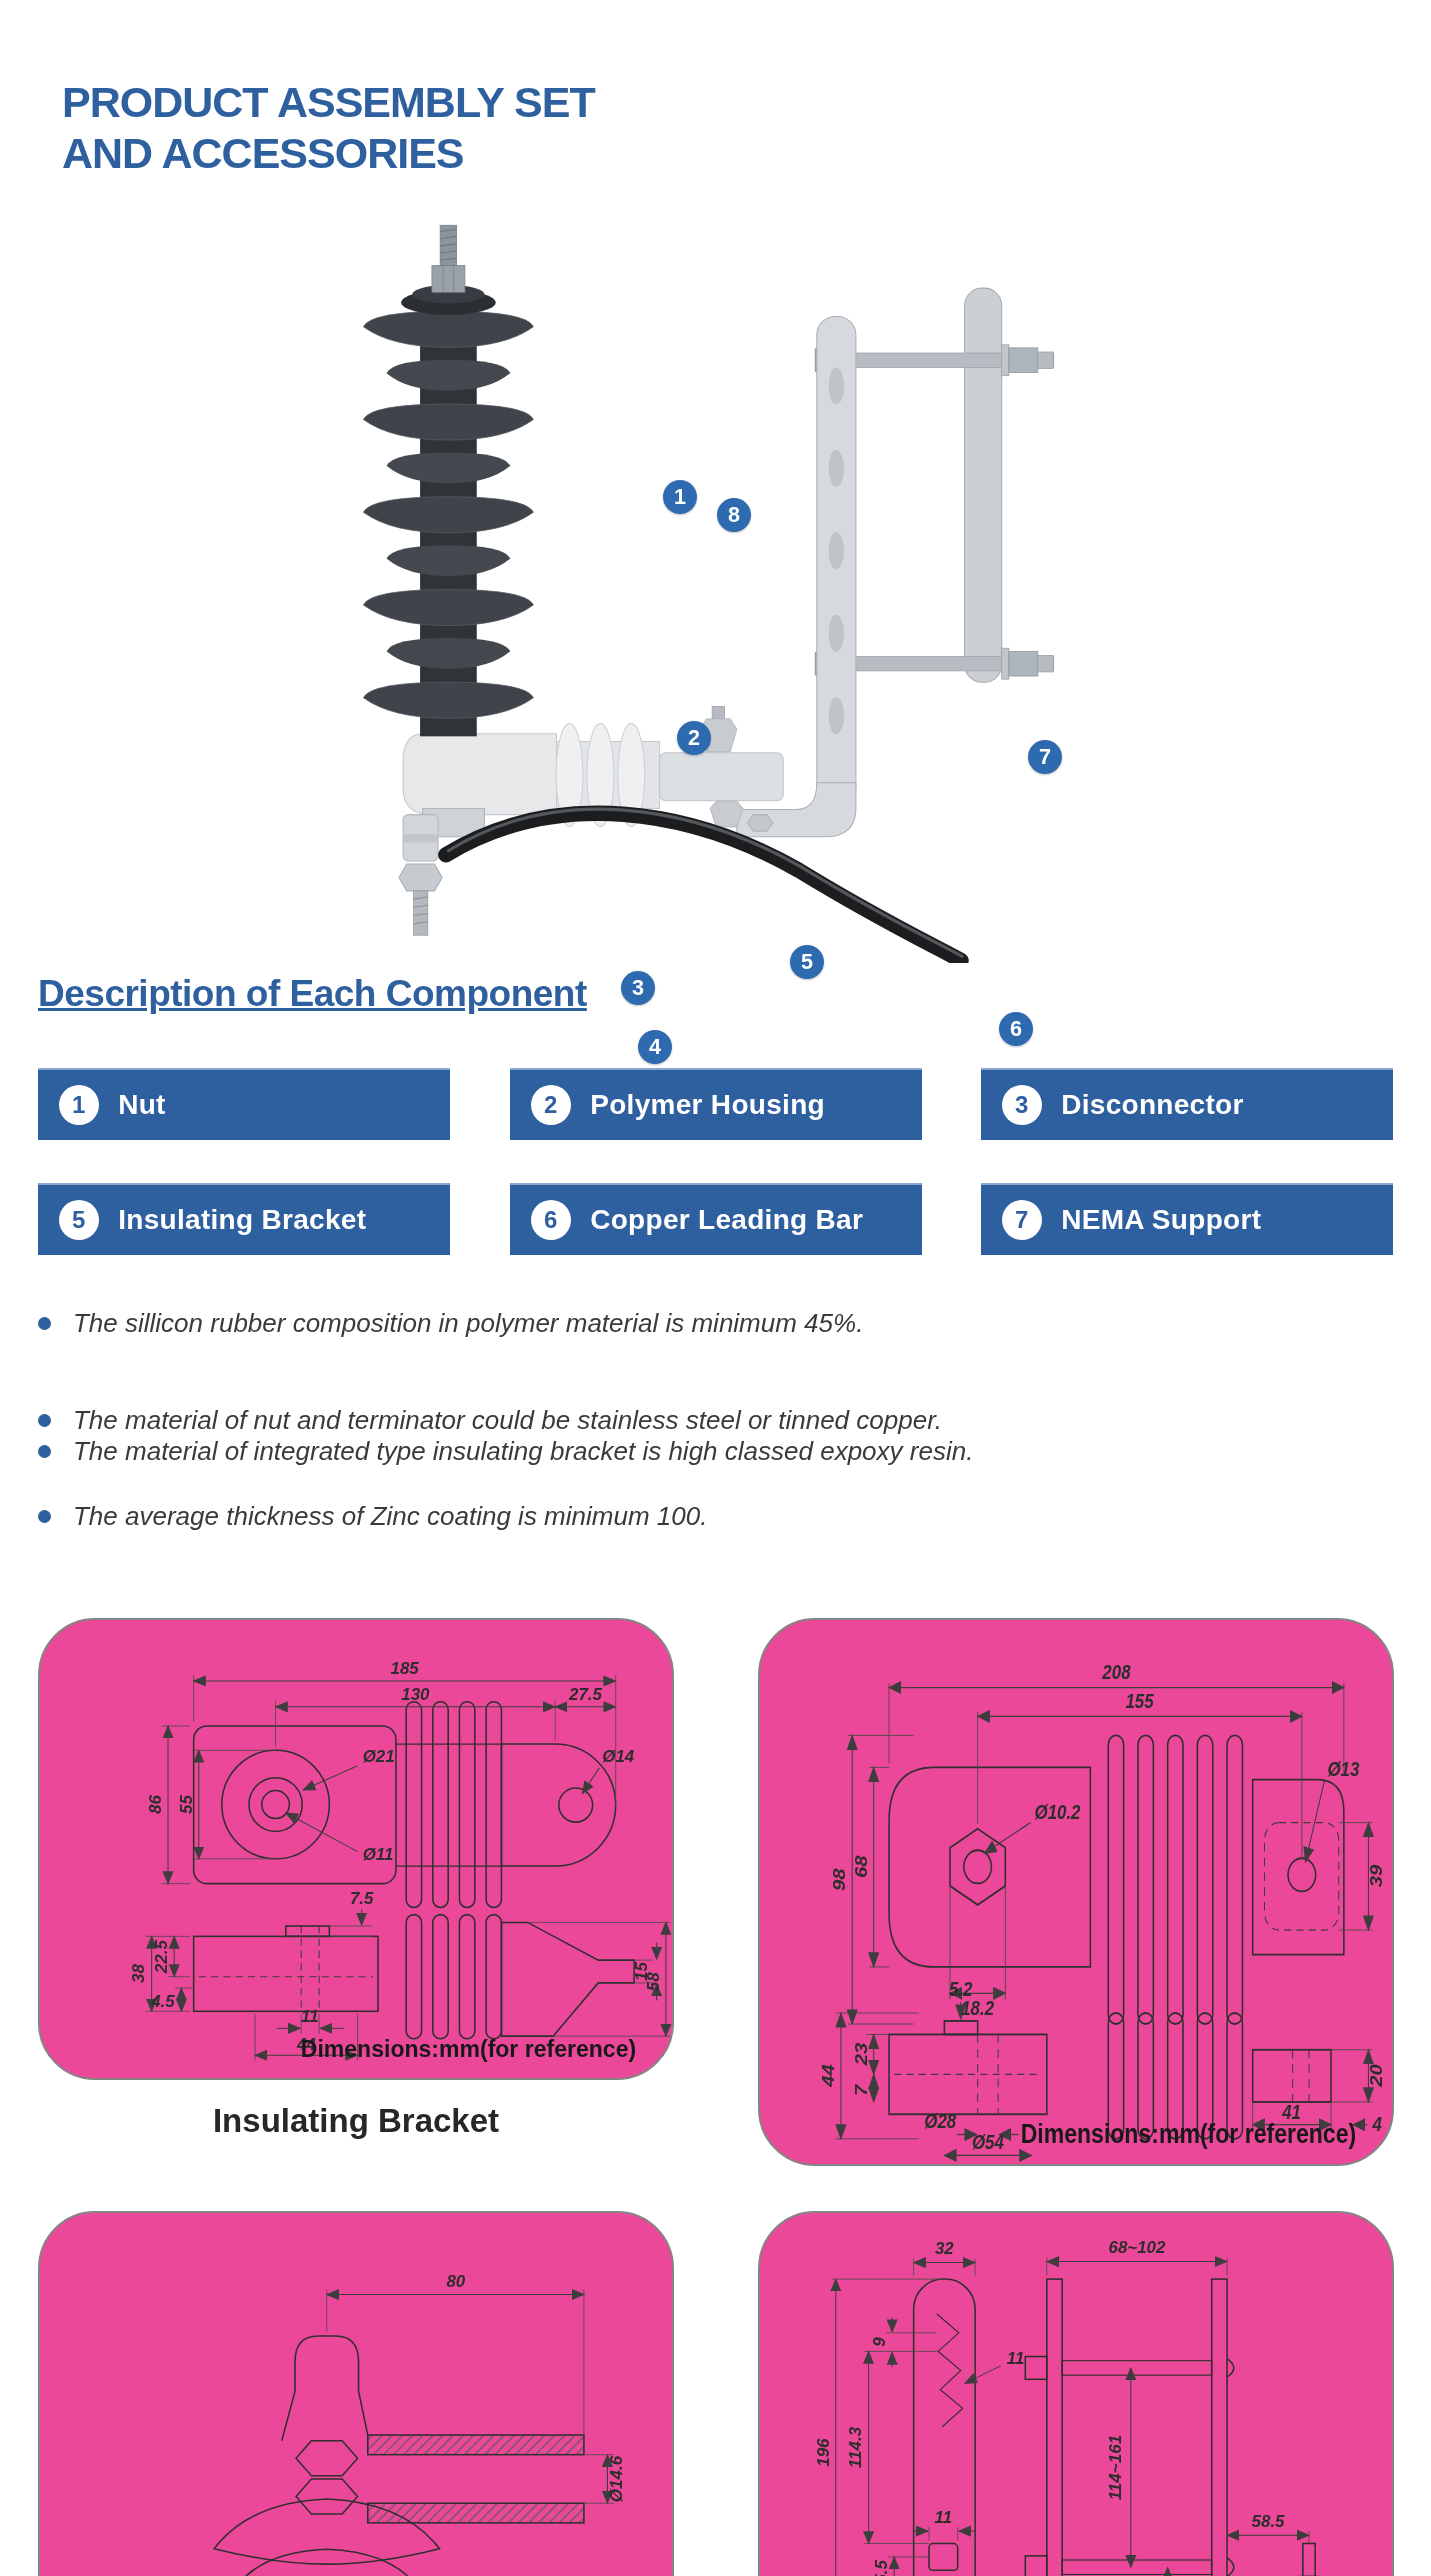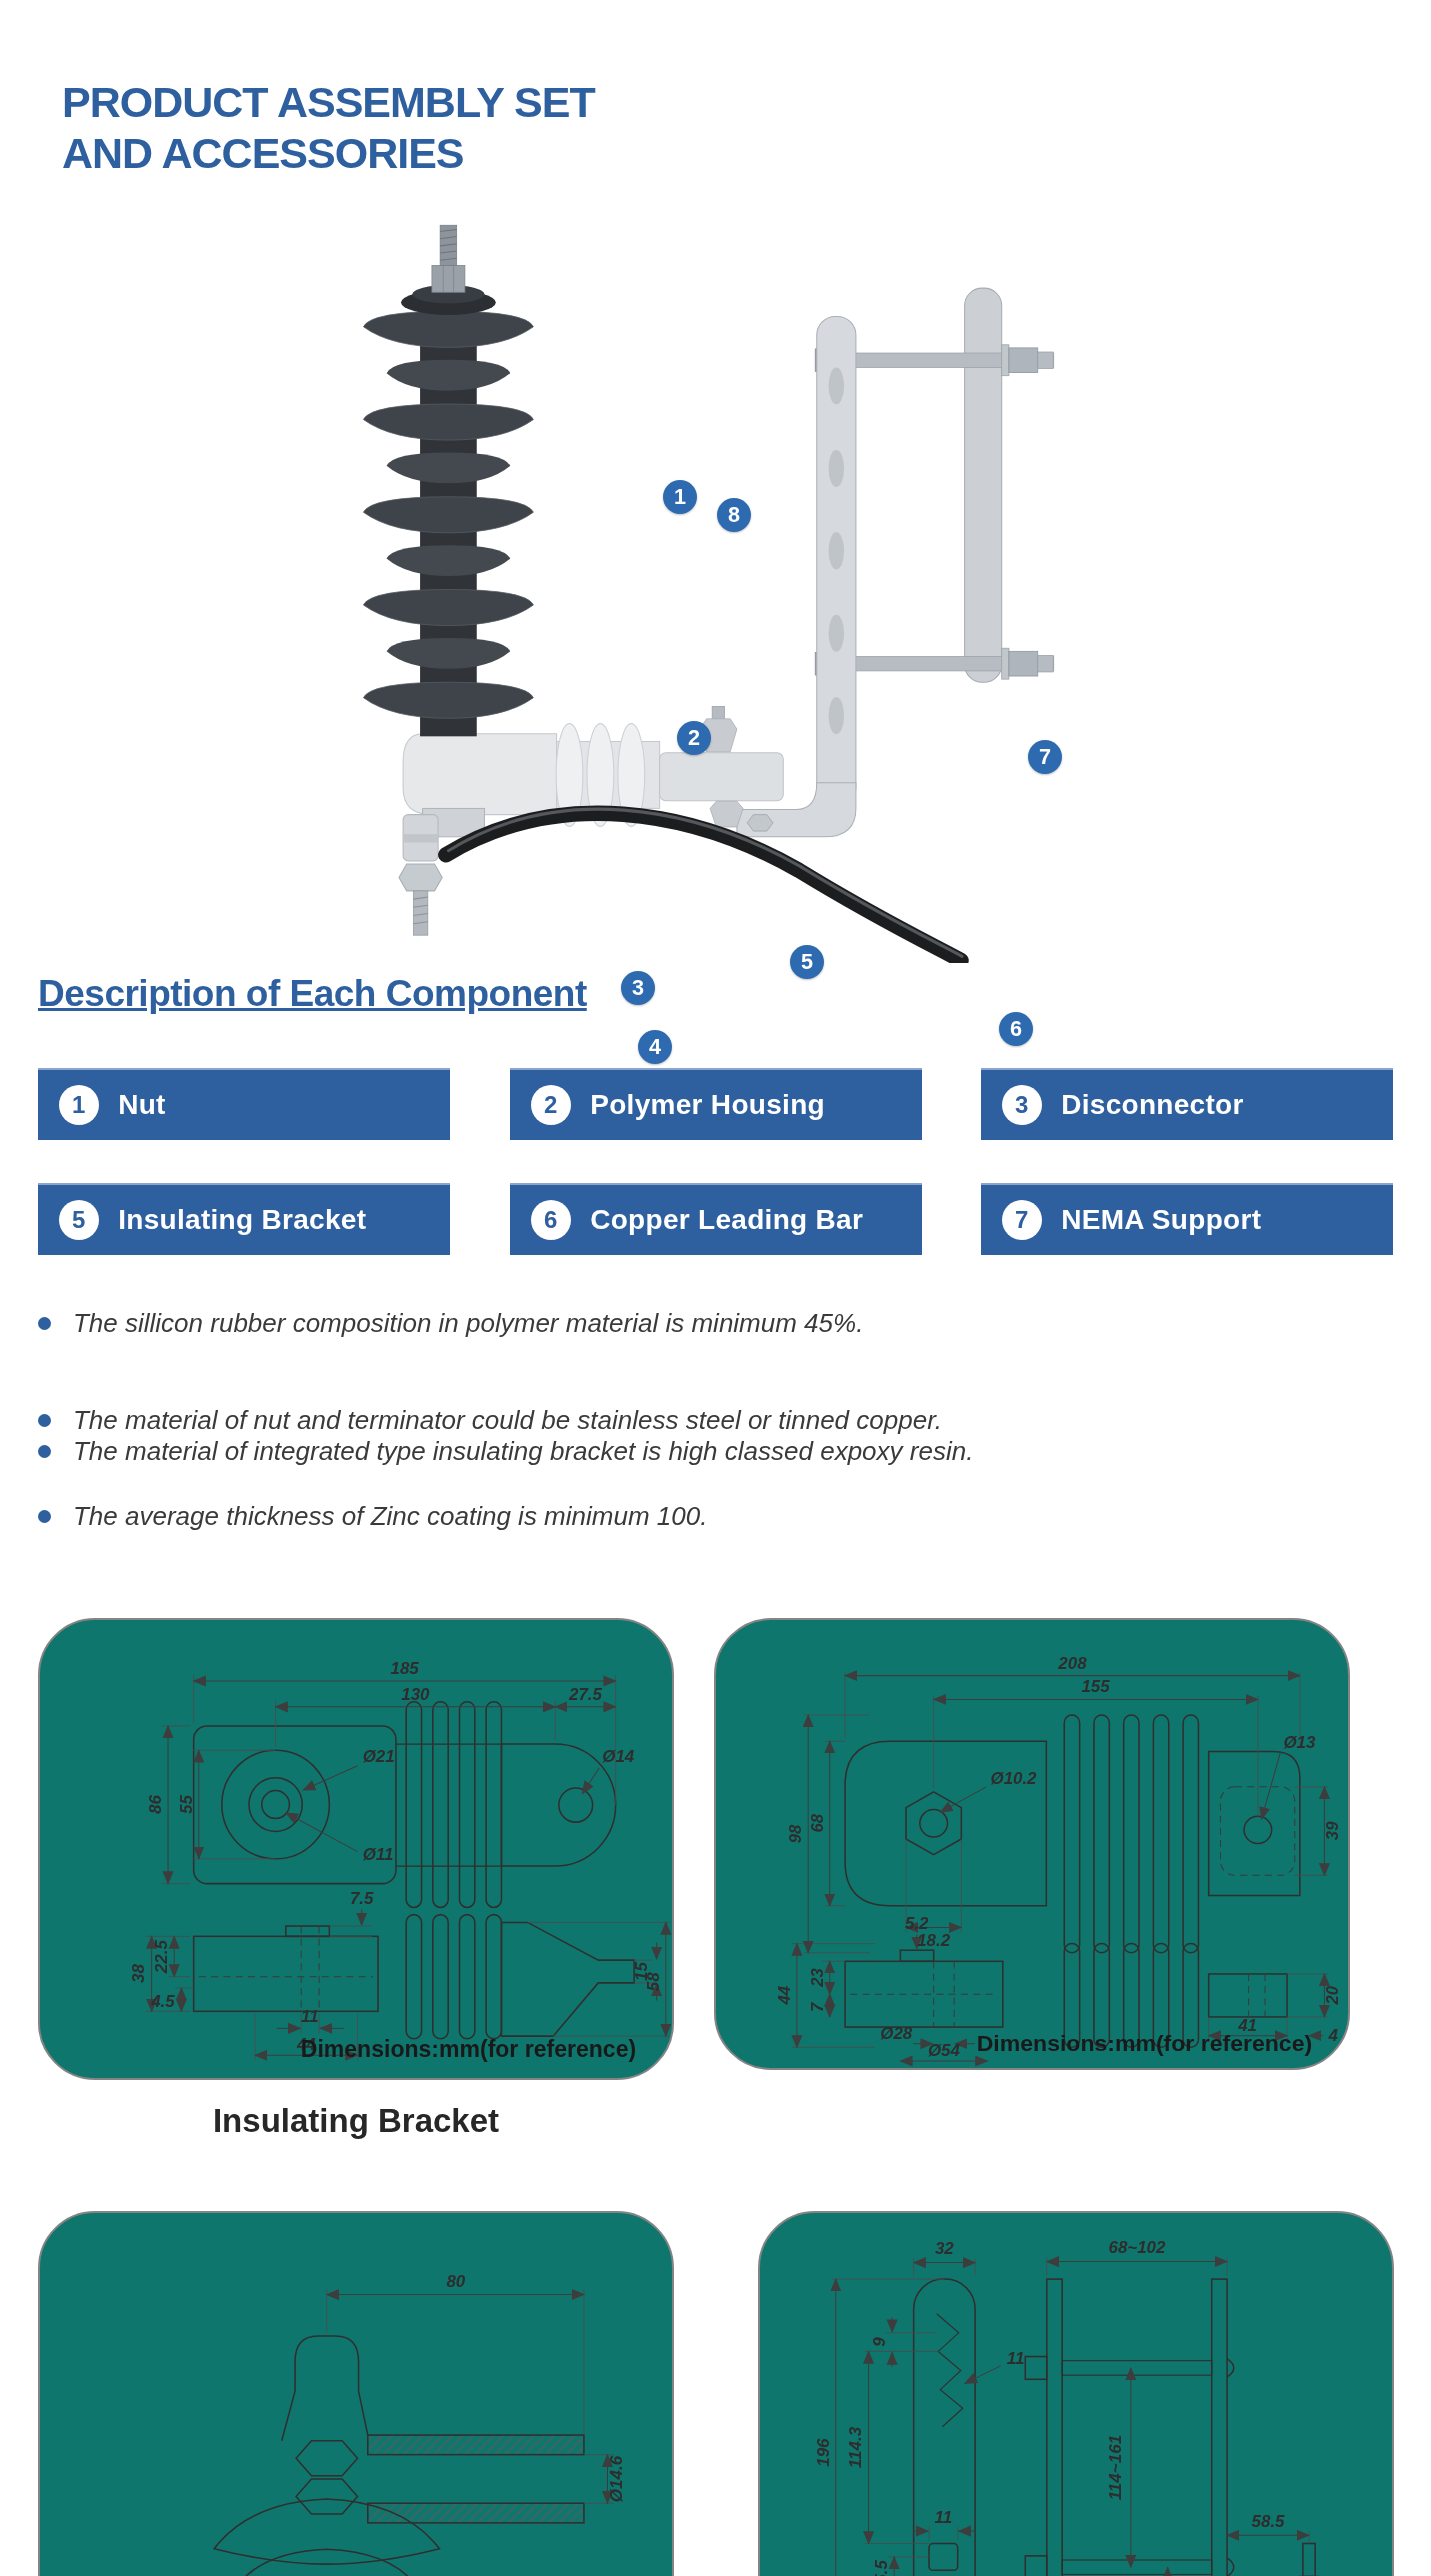--- a/index.html
+++ b/index.html
@@ -20,21 +20,21 @@
              color:var(--accent); font-weight:bold; font-size:24px;
              display:flex; align-items:center; justify-content:center; }
   .comp-btn .lbl{ color:#fff; font-size:28px; font-weight:bold; letter-spacing:0.3px; }
 
   
   .note-line{ position:absolute; left:38px; height:33px; display:flex; align-items:center; gap:21.6px; }
   .note-line .dot{ flex:0 0 auto; width:13.4px; height:13.4px; border-radius:50%; background:var(--accent); }
   .note-line .txt{ font-size:26px; color:#3a3a3a;font-style:italic; }
 
   
-  .panel{ position:absolute; width:636px; background:#0f766e; border:2.6px solid #848484;
+  .panel{ position:absolute; width:636px; background:#ec4899; border:2.6px solid #848484;
           border-radius:57px; box-sizing:border-box; }
   .panel > svg{ position:absolute; left:0; top:0; width:100%; height:100%; }
   .caption{ position:absolute; width:636px; text-align:center; font-size:33px; font-weight:bold; color:#272727; }
 
   
   .callout{ position:absolute; width:34px; height:34px; border-radius:50%; background:var(--callout);
             color:#fff; font-size:21.6px; font-weight:bold; display:flex; align-items:center;
             justify-content:center; box-shadow:0 1px 2.1px rgba(0,0,0,.25); }
 
   
@@ -318,21 +318,21 @@
         <text class="dl" x="527" y="778">11</text>
         <text class="dl" x="520" y="832">44</text>
         <text class="dl" x="1186" y="680" transform="rotate(-90 1186 680)">15</text>
         <text class="dl" x="1208" y="700" transform="rotate(-90 1208 700)">58</text>
       </g>
       <text class="pnote" x="1164" y="846">Dimensions:mm(for reference)</text>
     </svg>
   </div>
   <div class="caption" style="left:38px; top:2102px">Insulating Bracket</div>
 
-  <div class="panel" style="left:714px; top:1618px; height:452px">
+  <div class="panel" style="left:758px; top:1618px; height:548px">
     <svg viewBox="0 0 1234 886" preserveAspectRatio="none">
       <g class="oln">
         <path d="M340,240 H645 V565 H340 Q252,565 252,478 V327 Q252,240 340,240 Z"></path>
         <polygon points="425,340 479,371 479,433 425,464 371,433 371,371"></polygon>
         <circle cx="425" cy="402" r="27"></circle>
         <rect x="680" y="188" width="30" height="470" rx="15"></rect>
           <rect x="738" y="188" width="30" height="470" rx="15"></rect>
         <rect x="796" y="188" width="30" height="470" rx="15"></rect>
           <rect x="854" y="188" width="30" height="470" rx="15"></rect>
         <rect x="912" y="188" width="30" height="470" rx="15"></rect>

